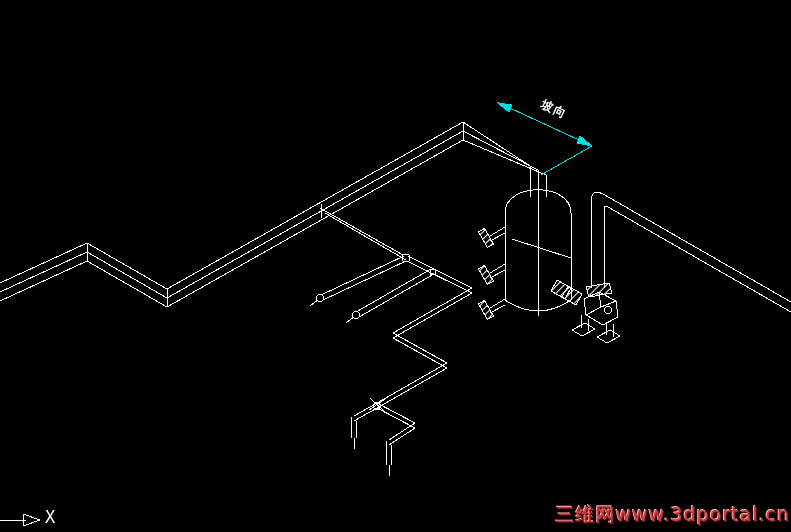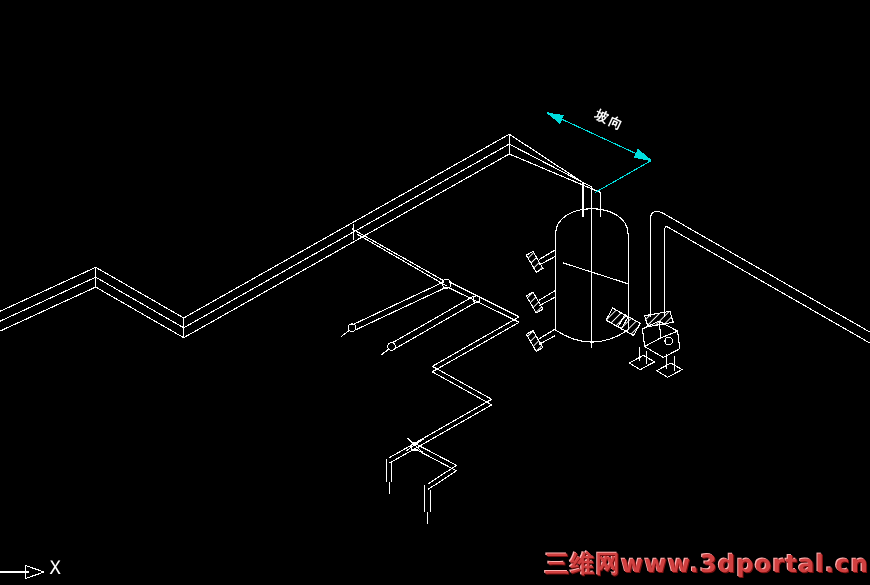--- a/index.html
+++ b/index.html
@@ -4,21 +4,21 @@
 <style>
   html,body{margin:0;padding:0;background:#000;}
   .stage{position:relative;width:791px;height:532px;background:var(--bg,#000);overflow:hidden;
          font-family:"Liberation Sans",sans-serif;}
   svg{position:absolute;left:0;top:0;shape-rendering:crispEdges;}
   .dim-label{position:absolute;left:545px;top:96px;color:#fff;font-size:12px;font-weight:bold;
              letter-spacing:2px;transform:rotate(25deg);transform-origin:left top;
              font-family:"DejaVu Sans",sans-serif;}
   .axis-label{position:absolute;left:45px;top:507px;color:#fff;font-size:17px;
               font-family:"DejaVu Sans Mono",monospace;}
-  .watermark{position:absolute;right:1px;bottom:4px;font-size:22px;font-weight:bold;
+  .watermark{position:absolute;right:1px;bottom:4px;font-size:19px;font-weight:normal;
              color:var(--wm,#d04040);letter-spacing:1px;
              text-shadow:1px 1px 0 #7a1010,-1px -1px 0 #ffb0b0;
              font-family:"DejaVu Sans",sans-serif;text-align:right;}
 </style>
 </head>
 <body>
 
 <div class="stage" style="--bg: #000000; --wm: #d04040;">
   <svg id="drawing" width="791" height="532" viewBox="0 0 791 532" xmlns="http://www.w3.org/2000/svg">
     <defs>

